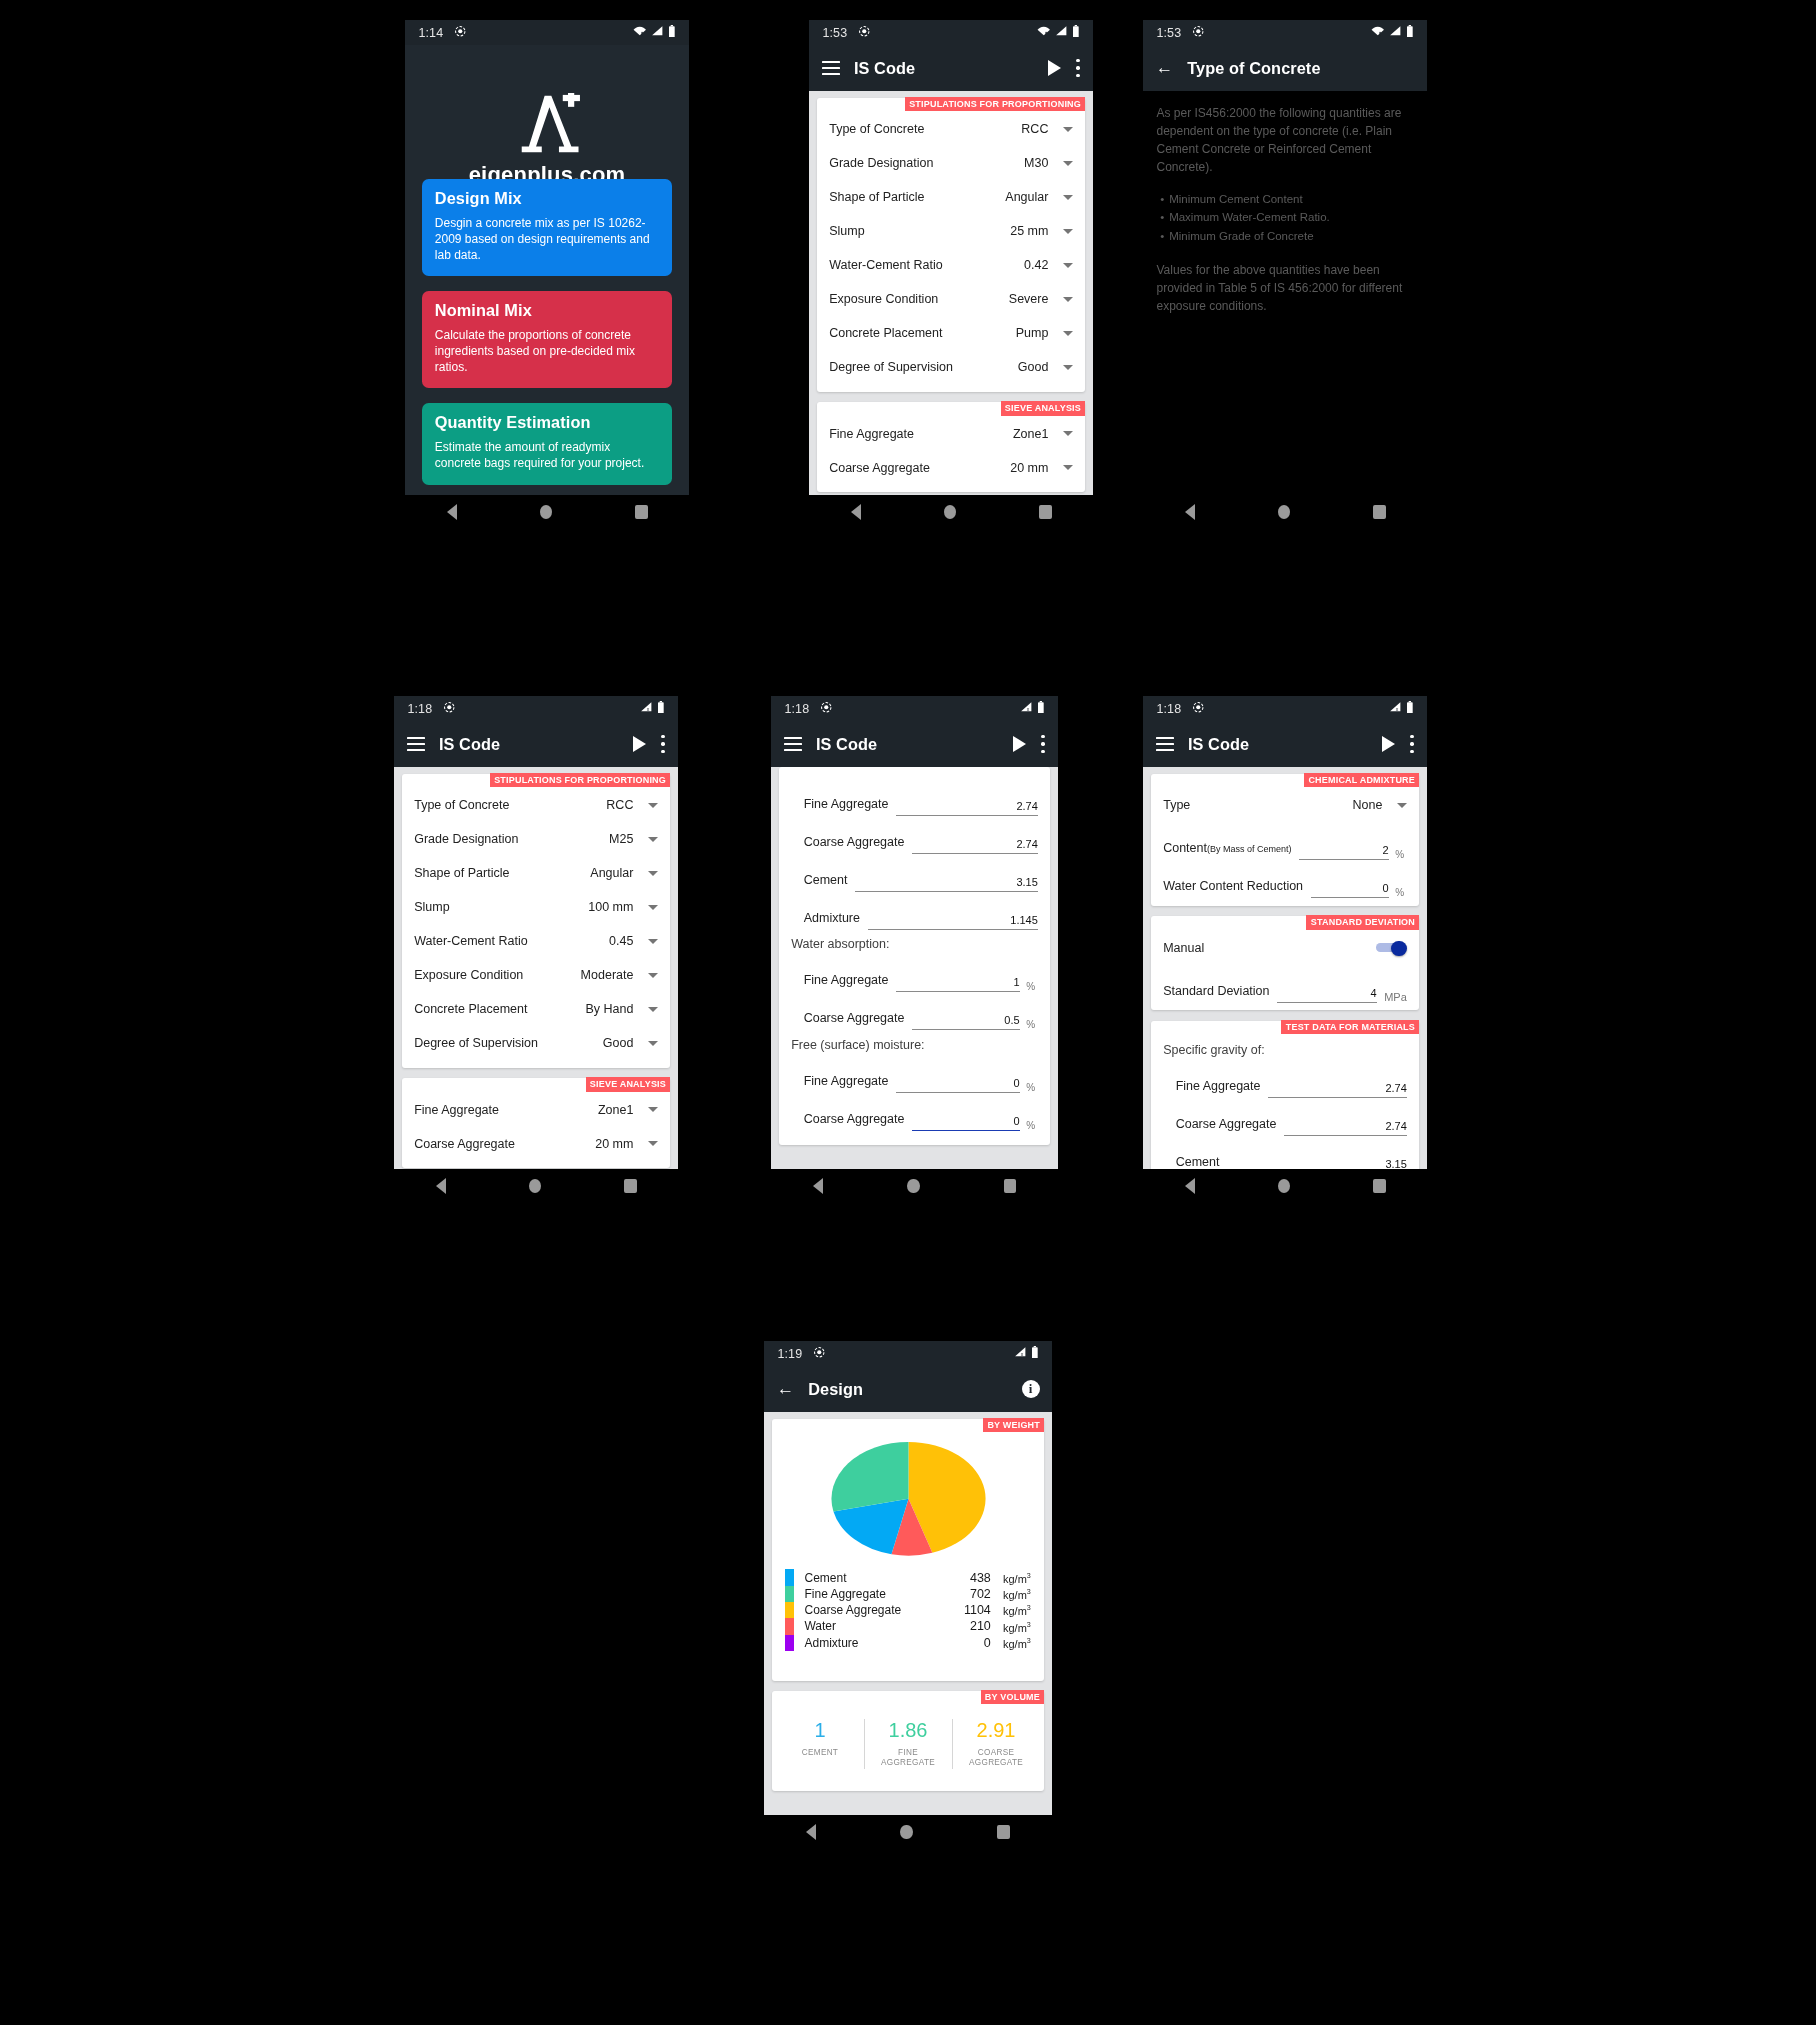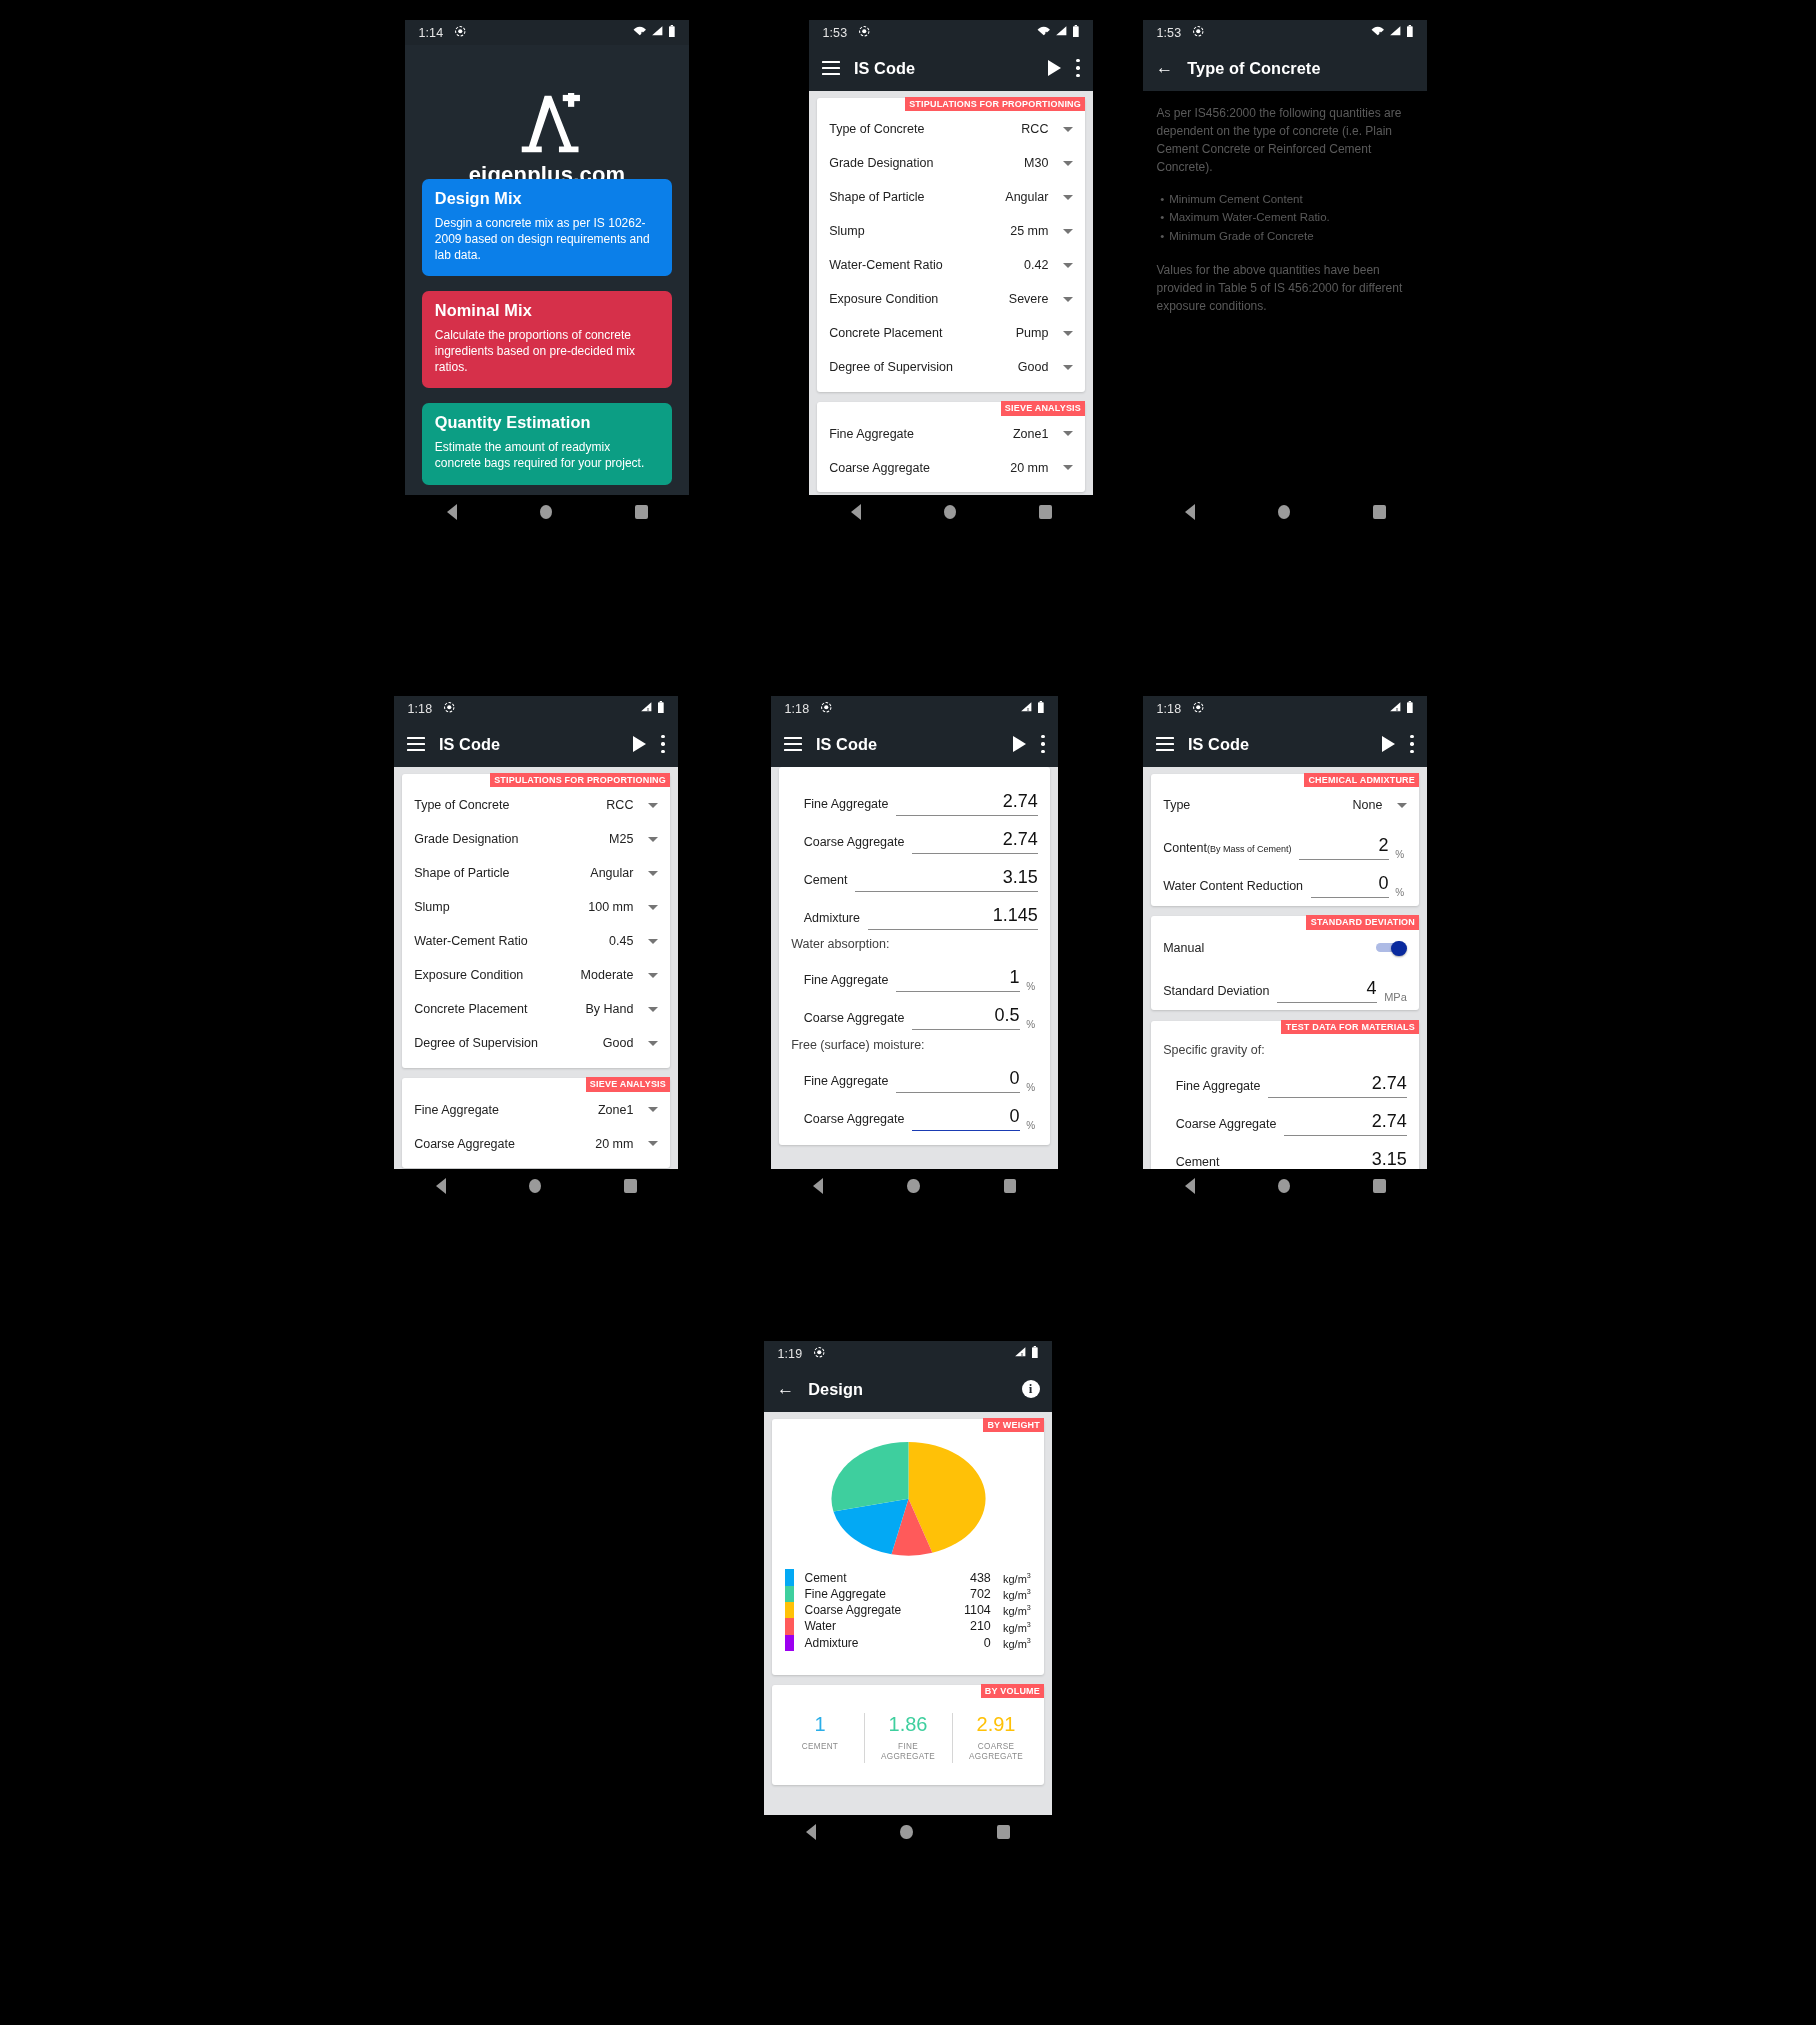--- a/index.html
+++ b/index.html
@@ -65,21 +65,21 @@
   .row .lbl { font-size: 12.5px; color:#222; }
   .row .val { margin-left:auto; font-size:12.5px; color:#222; }
   .caret { width:0;height:0;border-left:5.3px solid transparent;border-right:5.3px solid transparent;border-top:5.3px solid #757575; margin-left:14.4px; }
   .pct { font-size:10px; color:#777; width:11.5px; text-align:left; margin-left:6.7px; }
   .unit { font-size:11px; color:#777; margin-left:7.7px; }
 
   .frow { display:flex; align-items:flex-end; padding: 0 12.5px; height: 38px; }
   .frow .lbl { font-size:12.5px; color:#222; padding-bottom:4.8px; white-space:nowrap; }
   .frow .field {
     flex:1; margin-left: 7.7px; border-bottom: 1px solid #8a8a8a;
-    text-align:right; font-size:18px; color:#111; padding-bottom: 2.9px;
+    text-align:right; font-size:11px; color:#111; padding-bottom: 2.9px;
   }
   .frow .field.focused { border-bottom: 1.4px solid #1A3BB3; }
   .sub-hdr { font-size:12.5px; color:#404040; padding: 7.7px 12.5px 2.9px 12.5px; }
   .indentrow { padding-left: 25px; }
 
   .toggle { margin-left:auto; width:31px; height:14.4px; position:relative; }
   .toggle .track { position:absolute; left:0; top:2.9px; width:25px; height:8.7px; border-radius:4.3px; background:#AEBBE5; }
   .toggle .knob { position:absolute; right:0; top:0; width:15.4px; height:15.4px; border-radius:50%; background:#0A2A9E; box-shadow:0 1px 1.9px rgba(0,0,0,.35); }
 
   
@@ -662,21 +662,21 @@
       </div>
 
       <div class="appbar">
         <span class="arrow-left">←</span>
         <span class="title">Design</span>
         <span class="spacer"></span>
         <span class="iicon">i</span>
       </div>
 
       <div class="scroll">
-        <div class="mcard" style="padding-bottom:15px;">
+        <div class="mcard" style="padding-bottom:21px;">
           <div class="chip">BY WEIGHT</div>
 
           <div class="pie-wrap">
             <svg id="pie-svg" width="159" height="118" viewBox="0 0 330 245">
                 <path d="M 165 122 L 165 4 A 160 118 0 0 1 214.55958791272667 234.19662724922512 Z" fill="#FFC107"></path>
                 <path d="M 165 122 L 214.55958791272667 234.19662724922512 A 160 118 0 0 1 129.65344975427615 237.08455657941388 Z" fill="#FF5A5A"></path>
                 <path d="M 165 122 L 129.65344975427615 237.08455657941388 A 160 118 0 0 1 9.090045311274821 148.5098786622806 Z" fill="#03A9F4"></path>
                 <path d="M 165 122 L 9.090045311274821 148.5098786622806 A 160 118 0 0 1 164.99999999999997 4 Z" fill="#3ECF9E"></path>
               </svg>
           </div>

